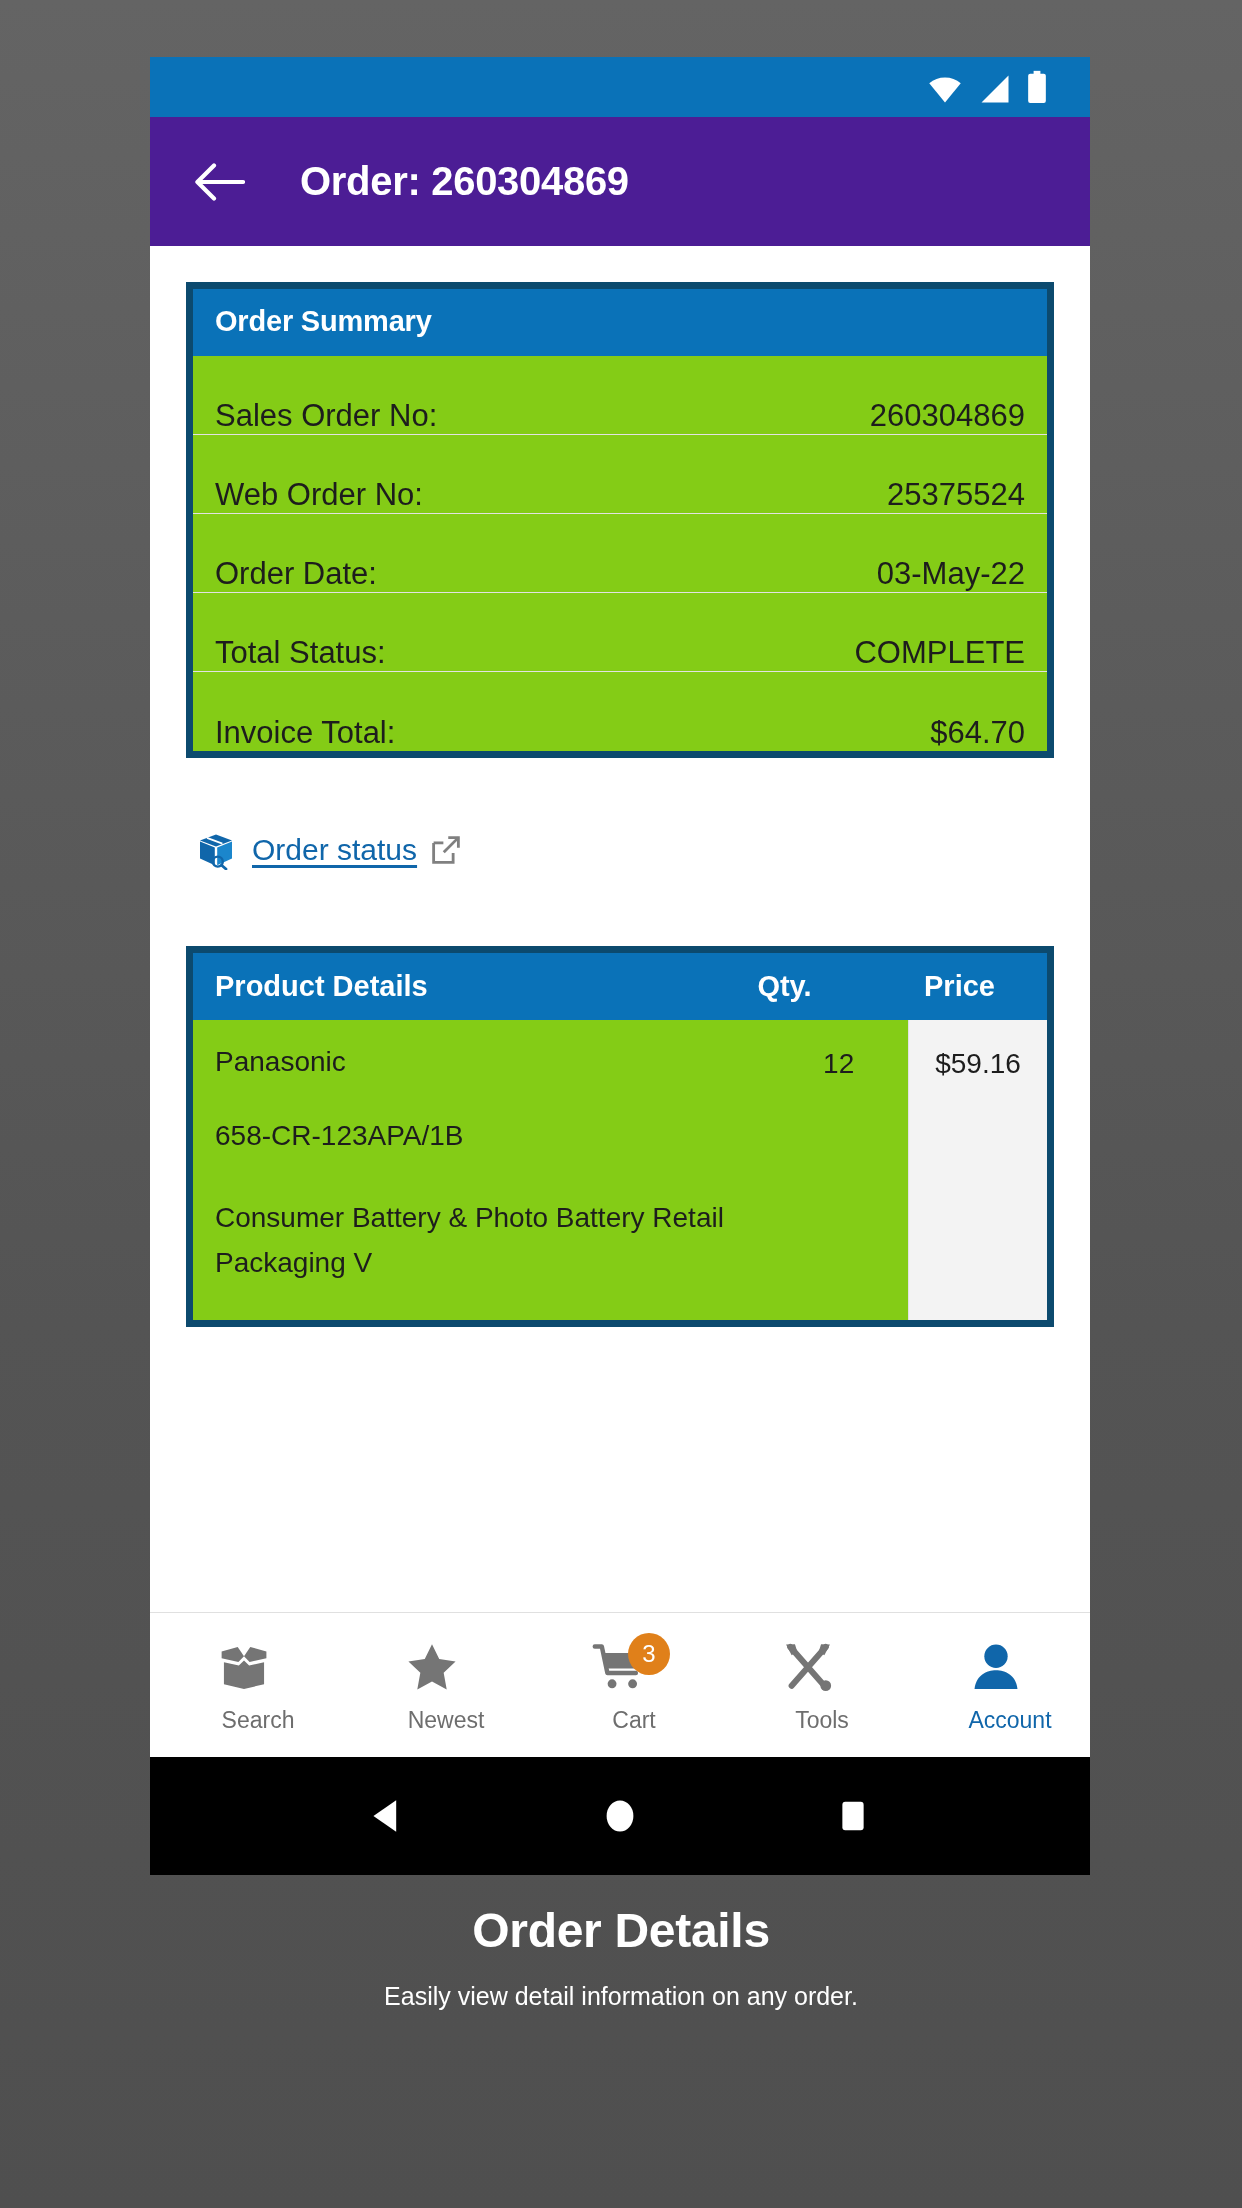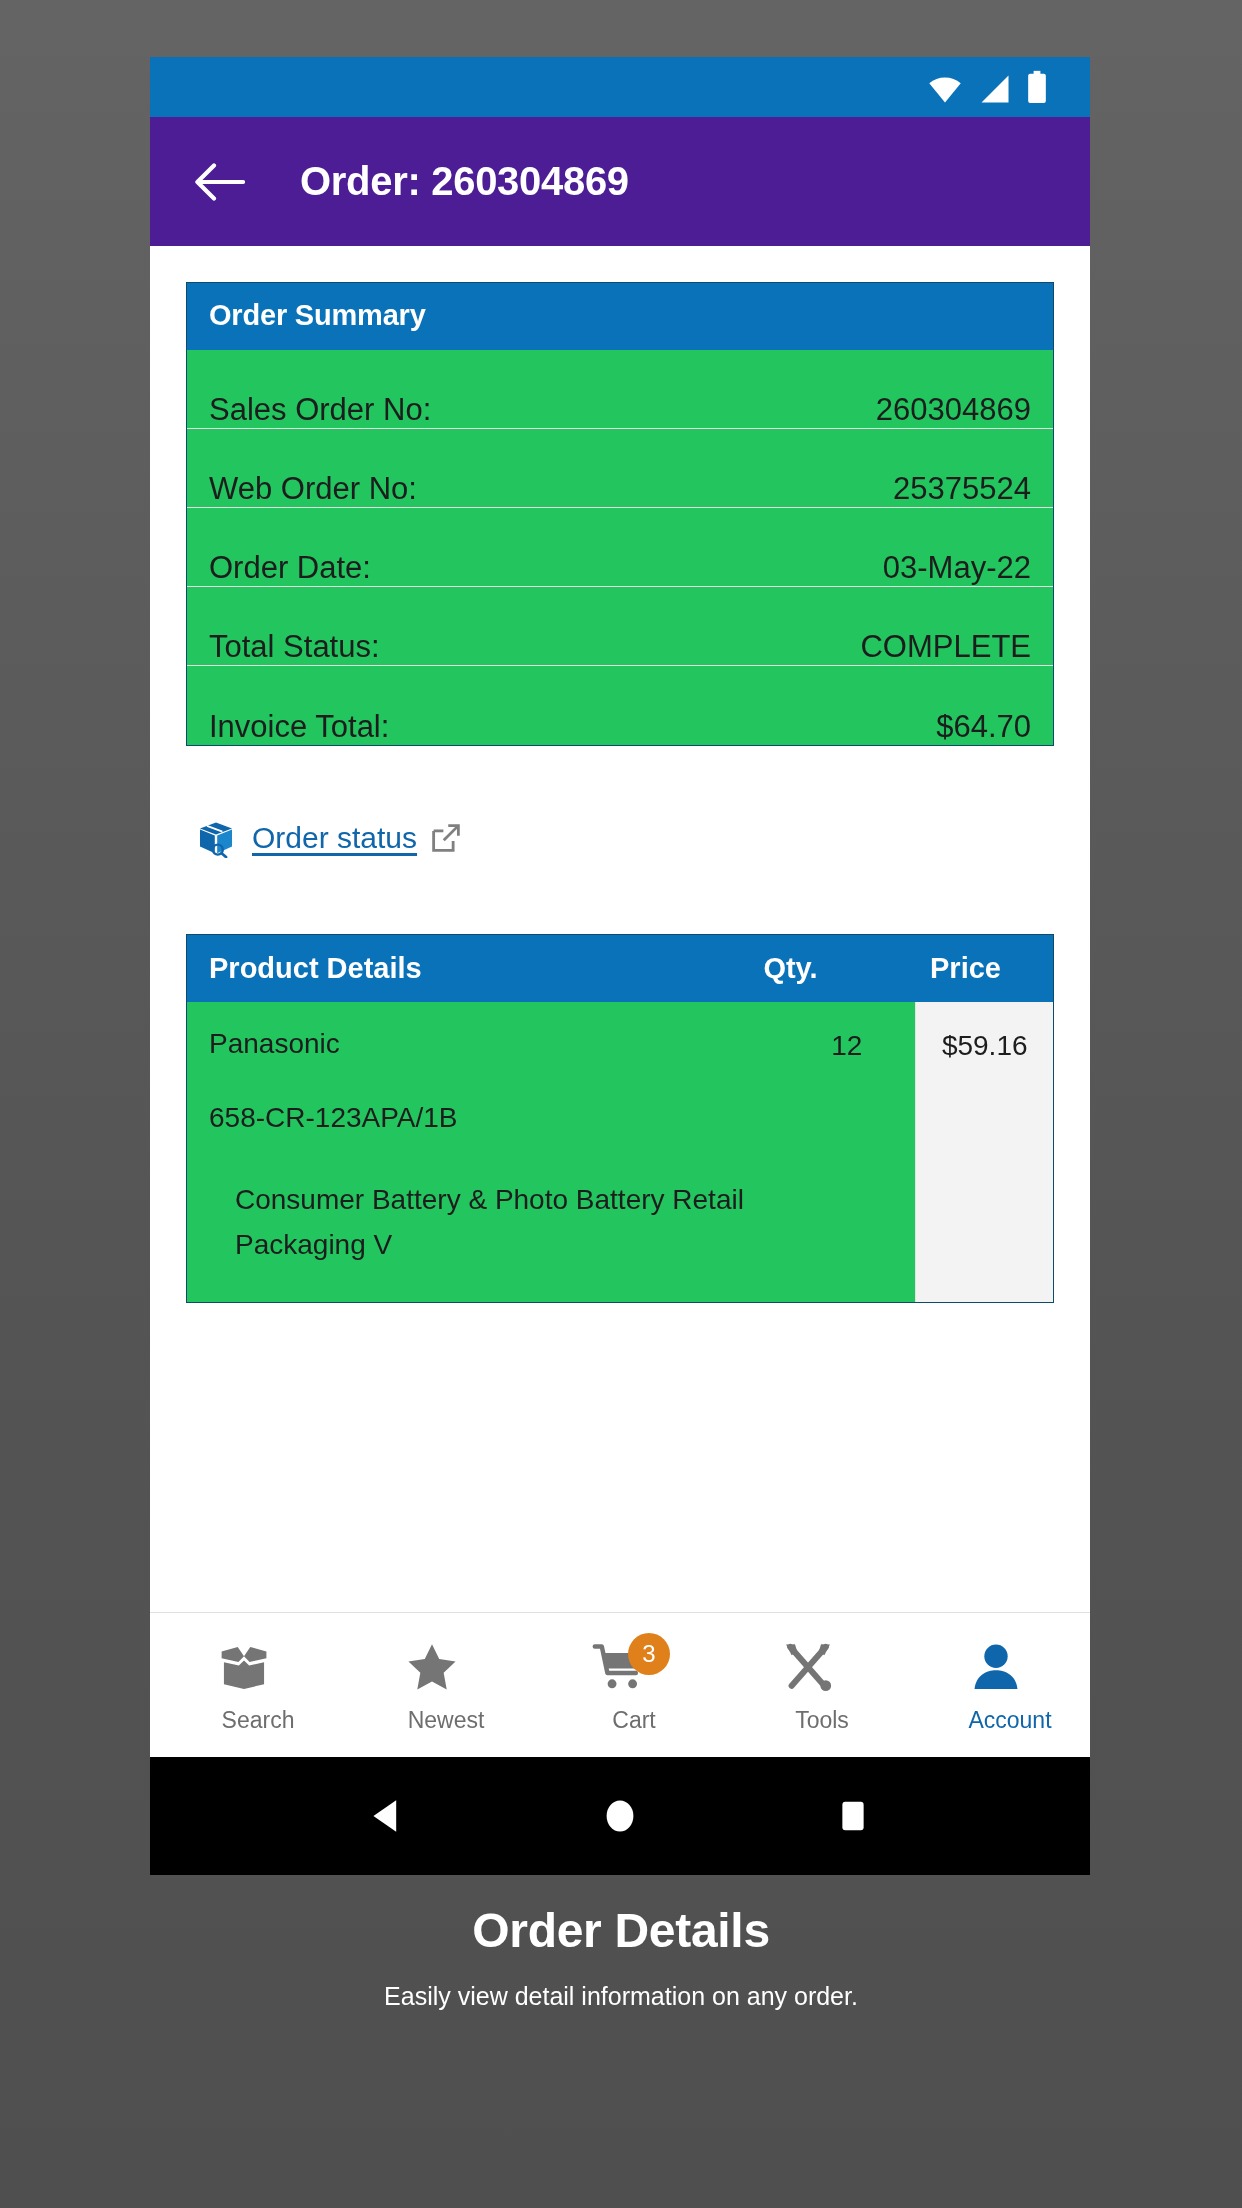--- a/index.html
+++ b/index.html
@@ -72,22 +72,22 @@
   
   .content {
     flex: 1 1 auto;
     background: #ffffff;
     padding: 36px 36px 0 36px;
     overflow: hidden;
   }
 
   
   .card {
-    border: 1px solid #0c4a6e;
-    background: #22c55e;
+    border: 7px solid #0c4a6e;
+    background: #84cc16;
   }
   .card-header {
     background: #0a72b8;
     color: #ffffff;
     font-size: 29px;
     font-weight: bold;
     padding: 16px 22px 18px 22px;
     letter-spacing: -0.2px;
   }
 
@@ -140,21 +140,21 @@
 
   .prod-body { display: flex; min-height: 300px; }
   .td-name {
     flex: 1 1 auto;
     padding: 28px 20px 30px 22px;
     font-size: 28px;
     color: #1d1d1d;
     line-height: 1.0;
   }
   .td-name p { margin-bottom: 46px; }
-  .td-name p:last-child { margin-bottom: 0; margin-left: 26px; }
+  .td-name p:last-child { margin-bottom: 0; }
   .td-name p.wrap { line-height: 1.6; }
   .td-qty {
     width: 175px;
     padding-top: 28px;
     text-align: center;
     font-size: 28px;
     color: #1d1d1d;
   }
   .td-price {
     width: 175px;

